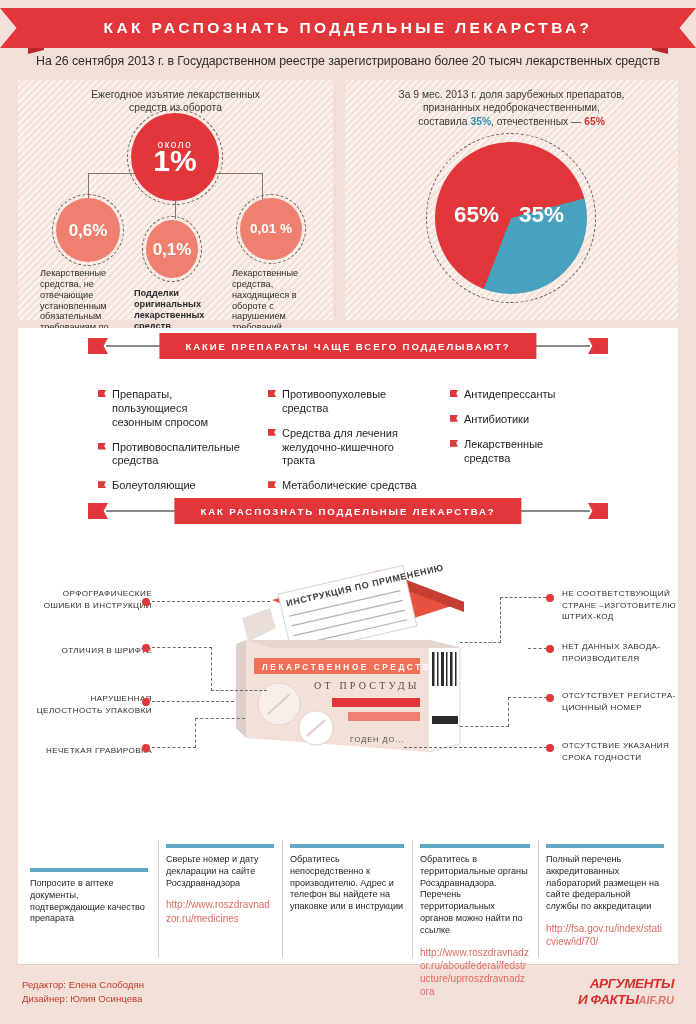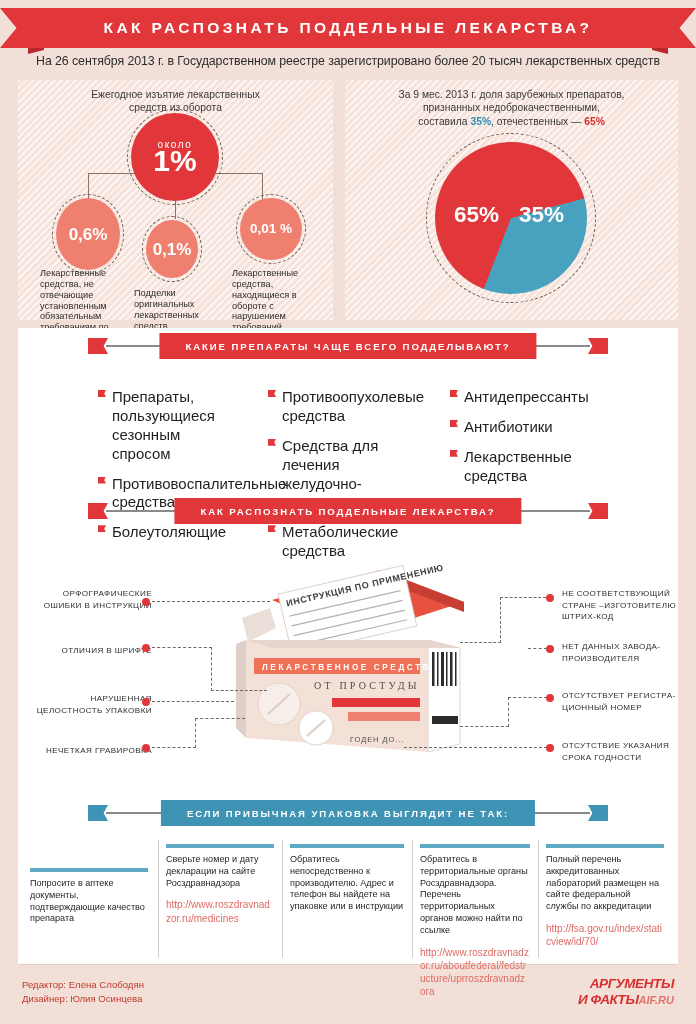--- a/index.html
+++ b/index.html
@@ -130,21 +130,21 @@
     color: #fff; font-size: 9.6px; font-weight: bold; letter-spacing: 1.9px;
     white-space: nowrap;
   }
   .sec.red   .pill, .sec.red   .flag-l i, .sec.red   .flag-r i { background: #e2373a; }
   .sec.blue  .pill, .sec.blue  .flag-l i, .sec.blue  .flag-r i { background: #3f94b5; }
 
   
   .cat-col { position: absolute; }
   .cat-item {
     position: relative; padding-left: 14px; margin-bottom: 11px;
-    font-size: 15px; color: #1f1f1f; line-height: 1.26;
+    font-size: 11px; color: #1f1f1f; line-height: 1.26;
   }
   .cat-item .bullet {
     position: absolute; left: 0; top: 2px; width: 8px; height: 7px;
     background: #e2373a;
     clip-path: polygon(0 0, 100% 0, 78% 50%, 100% 100%, 0 100%);
   }
 
   
   .pkg { position: absolute; left: 232px; top: 556px; width: 236px; height: 226px; }
   .pkg svg { display: block; }
@@ -213,32 +213,32 @@
     <div class="tree-line" style="left:70px;  top:93px;  width:175px; height:1.4px;"></div>
     <div class="tree-line" style="left:70px;  top:93px;  width:1.4px; height:28px;"></div>
     <div class="tree-line" style="left:157px; top:93px;  width:1.4px; height:46px;"></div>
     <div class="tree-line" style="left:244px; top:93px;  width:1.4px; height:28px;"></div>
 
     <div class="circ circ-main" style="left:113px; top:33px; width:88px; height:88px;">
       <span class="lbl">около</span>
       <span class="val">1%</span>
     </div>
 
-    <div class="circ circ-sub" style="left:38px; top:118px; width:64px; height:72px;">
+    <div class="circ circ-sub" style="left:38px; top:118px; width:64px; height:64px;">
       <span class="val">0,6%</span>
     </div>
     <div class="circ circ-sub" style="left:128px; top:140px; width:52px; height:58px;">
       <span class="val">0,1%</span>
     </div>
     <div class="circ circ-sub small" style="left:222px; top:118px; width:62px; height:62px;">
       <span class="val">0,01 %</span>
     </div>
 
     <div class="node-cap" style="left:22px; top:188px; width:84px;">Лекарственные средства, не отвечающие установленным обязательным требованиям по качеству</div>
-    <div class="node-cap" style="left:116px; top:208px; width:90px;">Подделки оригинальных лекарственных средств</div>
+    <div class="node-cap" style="left:116px; top:208px; width:90px;font-weight:bold;">Подделки оригинальных лекарственных средств</div>
     <div class="node-cap" style="left:214px; top:188px; width:90px;">Лекарственные средства, находящиеся в обороте с нарушением требований законодательства</div>
   </div>
 
   <div class="striped right">
     <div class="panel-title" style="top:8px;">
       <div>За 9 мес. 2013 г. доля зарубежных препаратов,</div>
       <div>признанных недоброкачественными,</div>
       <div>
         <span>составила </span><span class="hl-blue">35%</span><span>, отечественных — </span><span class="hl-red">65%</span>
       </div>
@@ -411,30 +411,20 @@
 ЦИОННЫЙ НОМЕР</div>
   <div class="dashline" style="left:508px; top:697px; width:39px; border-top:1.4px dashed #6a6a6a;"></div>
   <div class="dashline" style="left:508px; top:697px; height:30px; border-left:1.4px dashed #6a6a6a;"></div>
   <div class="dashline" style="left:460px; top:726px; width:49px; border-top:1.4px dashed #6a6a6a;"></div>
 
   <div class="dot" style="left:546px; top:744px;"></div>
   <div class="callout" style="left:562px; top:740px; width:126px; white-space:pre-line;">ОТСУТСТВИЕ УКАЗАНИЯ
 СРОКА ГОДНОСТИ</div>
   <div class="dashline" style="left:404px; top:747px; width:143px; border-top:1.4px dashed #6a6a6a;"></div>
 
-  <div class="sec blue" style="left:88px; top:800px; width:520px;">
-    <div class="rule"></div>
-    <div class="flag-l">
-        <i></i>
-      </div>
-    <div class="flag-r">
-        <i></i>
-      </div>
-    <div class="pill">ЕСЛИ ПРИВЫЧНАЯ УПАКОВКА ВЫГЛЯДИТ НЕ ТАК:</div>
-  </div>
 
   <div class="col-div" style="left:158px; top:840px; height:118px;"></div>
   <div class="col-div" style="left:282px; top:840px; height:118px;"></div>
   <div class="col-div" style="left:412px; top:840px; height:118px;"></div>
   <div class="col-div" style="left:538px; top:840px; height:118px;"></div>
 
   <div class="adv-col" style="left:30px; width:118px;margin-top:24px;">
     <div class="adv-bar"></div>
     <div class="adv-txt">Попросите в аптеке документы, подтверждающие качество препарата</div>
     <div class="adv-link"></div>

